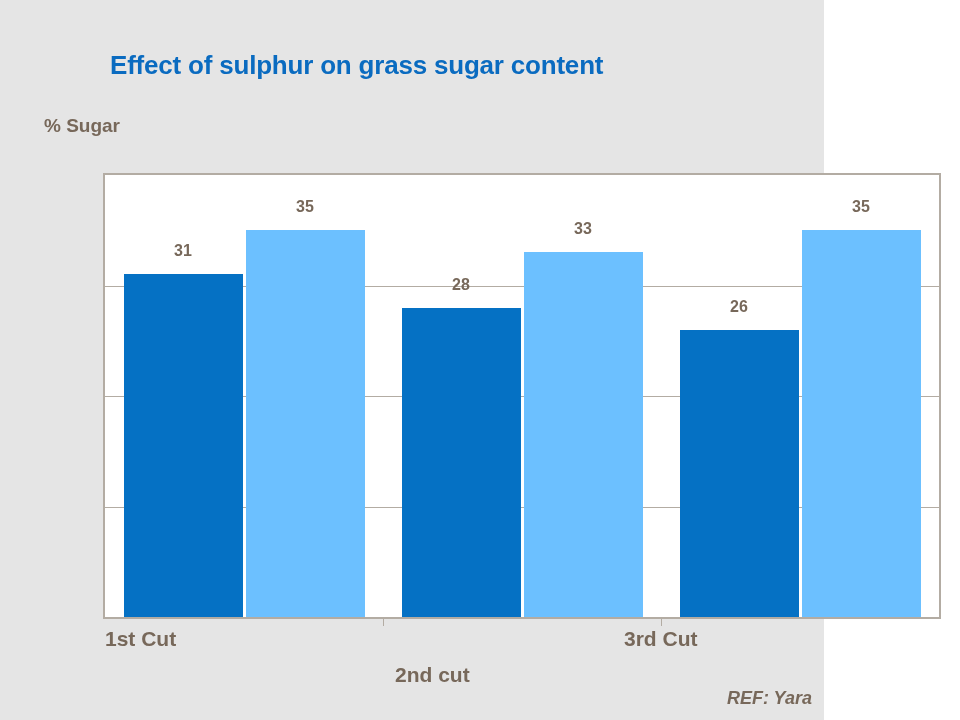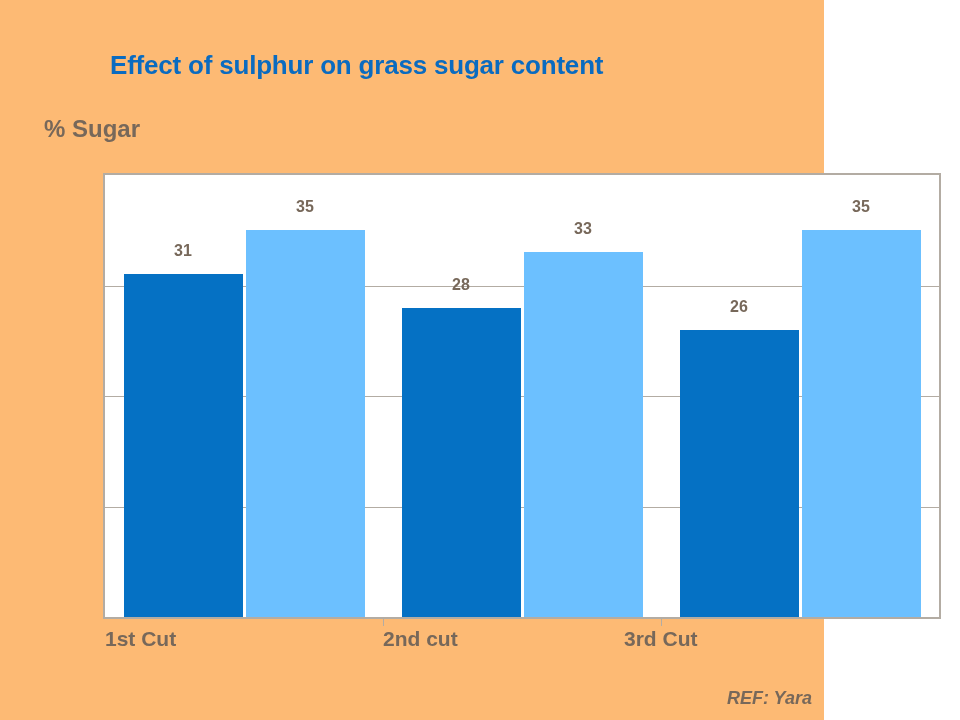--- a/index.html
+++ b/index.html
@@ -12,42 +12,42 @@
     height: 720px;
     overflow: hidden;
     font-family: "Liberation Sans", sans-serif;
     position: relative;
   }
   #chart-root {
     position: absolute;
     left: 0; top: 0;
     width: 824px;
     height: 720px;
-    background: #fdba74;
+    background: #e5e5e5;
   }
 
   
   .chart-title {
     position: absolute;
     left: 110px;
     top: 50px;
     width: 760px;
     font-size: 26px;
     font-weight: bold;
     color: #0a6bc0;
     letter-spacing: -0.2px;
     white-space: nowrap;
   }
 
   
   .y-axis-title {
     position: absolute;
     left: 44px;
     top: 115px;
-    font-size: 24px;
+    font-size: 19px;
     font-weight: bold;
     color: #77685a;
     white-space: nowrap;
     text-align: center;
   }
 
   
   .plot-frame {
     position: absolute;
     left: 103px;
@@ -184,21 +184,21 @@
 
   <div id="y-ticks">
       <div class="y-tick-label" style="top: 617px;">0</div>
       <div class="y-tick-label" style="top: 506.5px;">10</div>
       <div class="y-tick-label" style="top: 396px;">20</div>
       <div class="y-tick-label" style="top: 285.5px;">30</div>
       <div class="y-tick-label" style="top: 175px;">40</div>
     </div>
   <div id="x-cats">
       <div class="x-cat-label" style="left: 105px; width: 278px;">1st Cut</div>
-      <div class="x-cat-label" style="left: 383px; width: 278px;">2nd cut</div>
+      <div class="x-cat-label" style="left: 395px; width: 278px; margin-top: 36px;">2nd cut</div>
       <div class="x-cat-label" style="left: 624px; width: 278px;">3rd Cut</div>
     </div>
   <div id="value-labels">
       <div class="bar-value" style="left: 123.5px; width: 119px; top: 242.45px;">31</div>
       <div class="bar-value" style="left: 245.5px; width: 119px; top: 198.25px;">35</div>
       <div class="bar-value" style="left: 401.5px; width: 119px; top: 275.6px;">28</div>
       <div class="bar-value" style="left: 523.5px; width: 119px; top: 220.35px;">33</div>
       <div class="bar-value" style="left: 679.5px; width: 119px; top: 297.7px;">26</div>
       <div class="bar-value" style="left: 801.5px; width: 119px; top: 198.25px;">35</div>
     </div>

